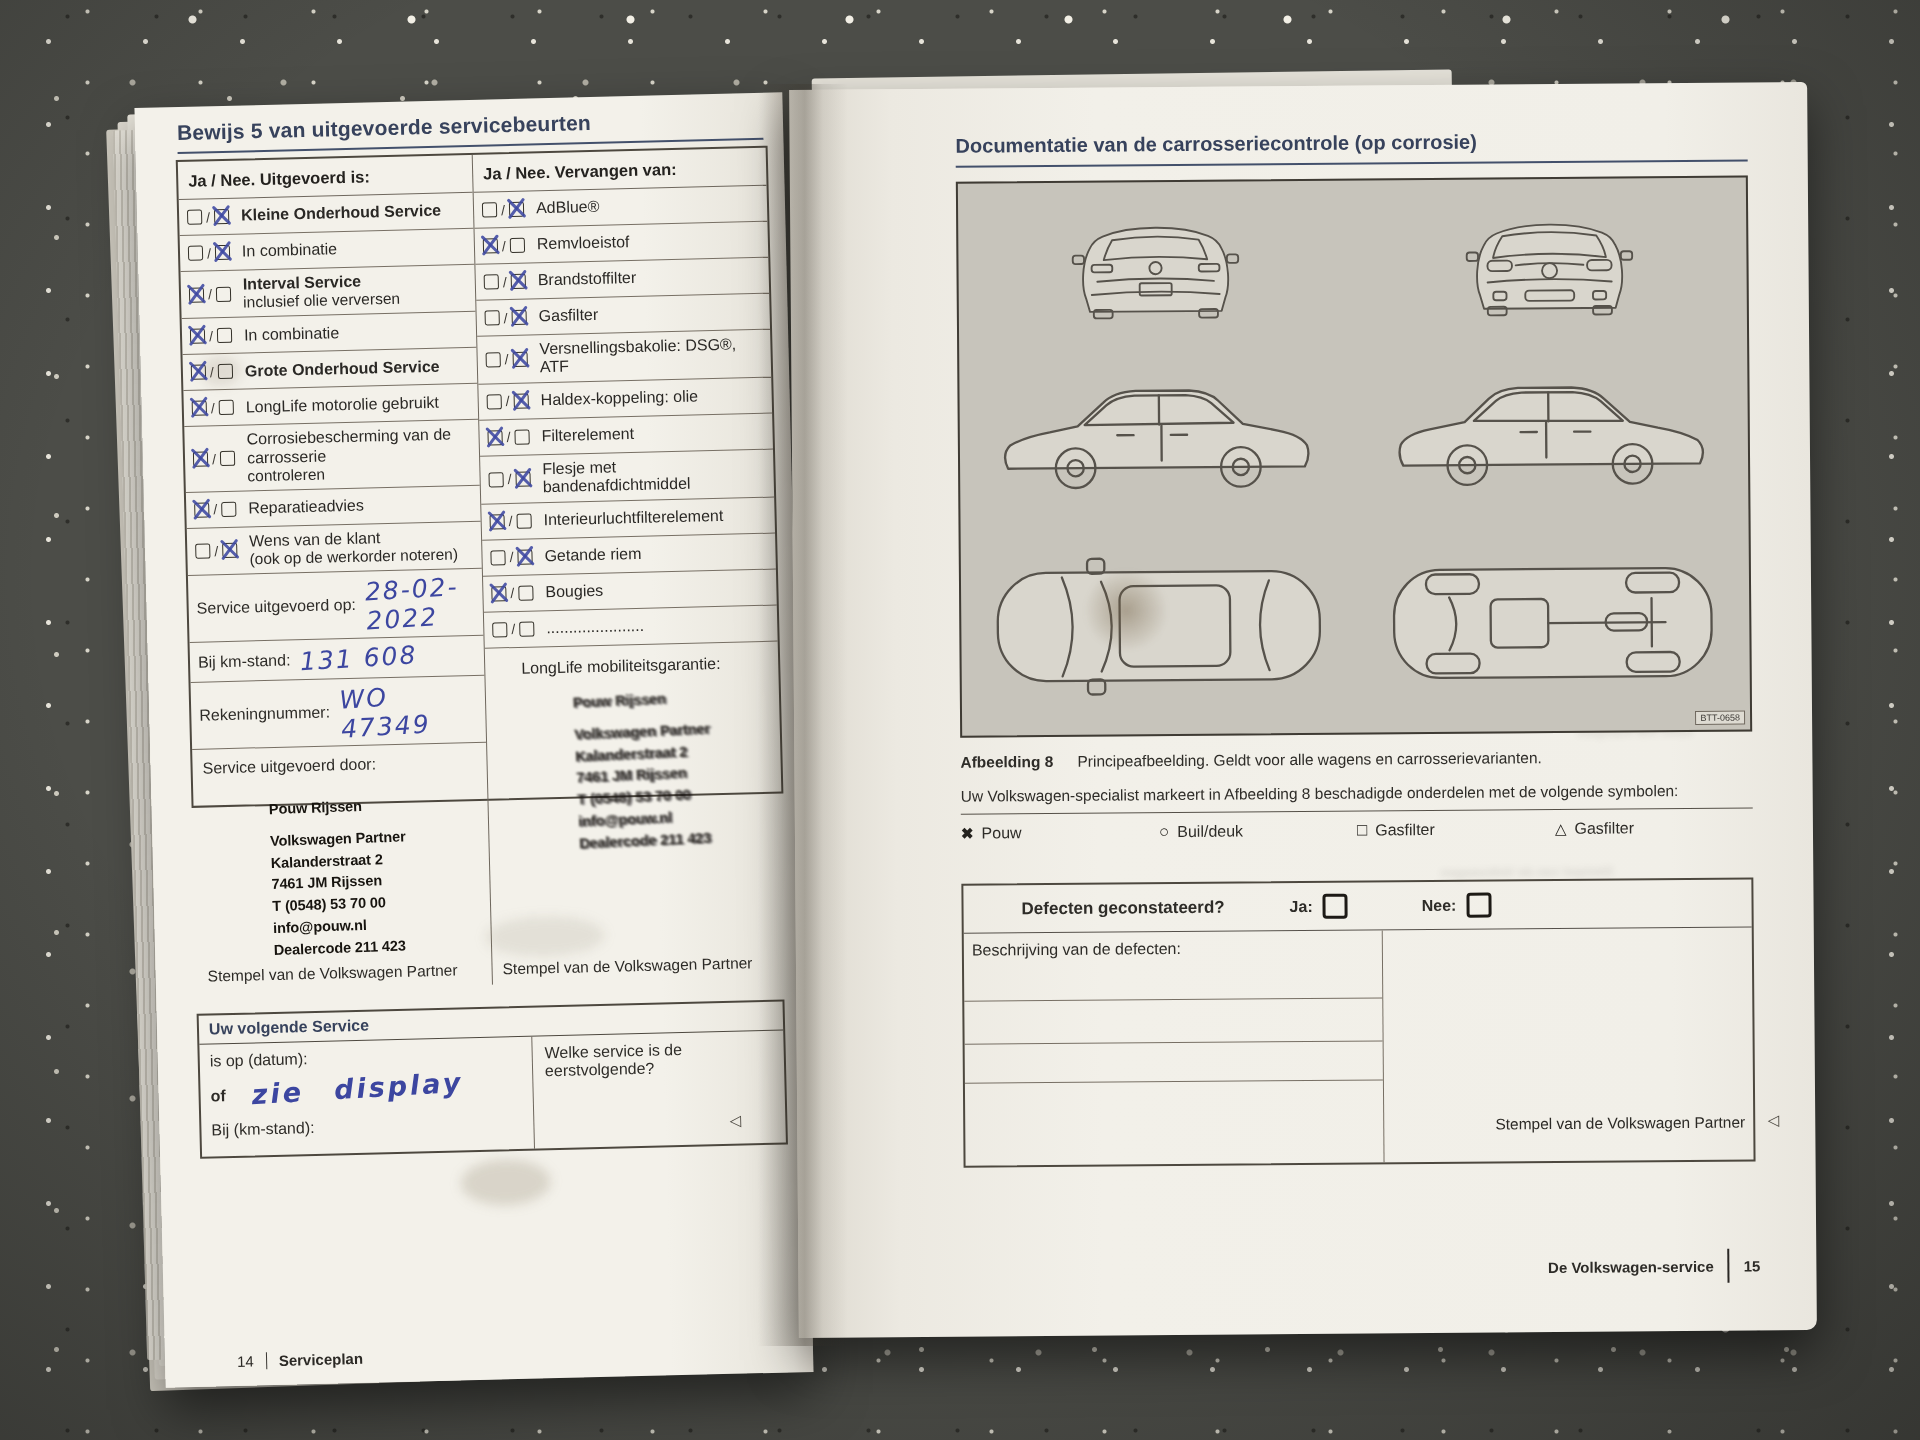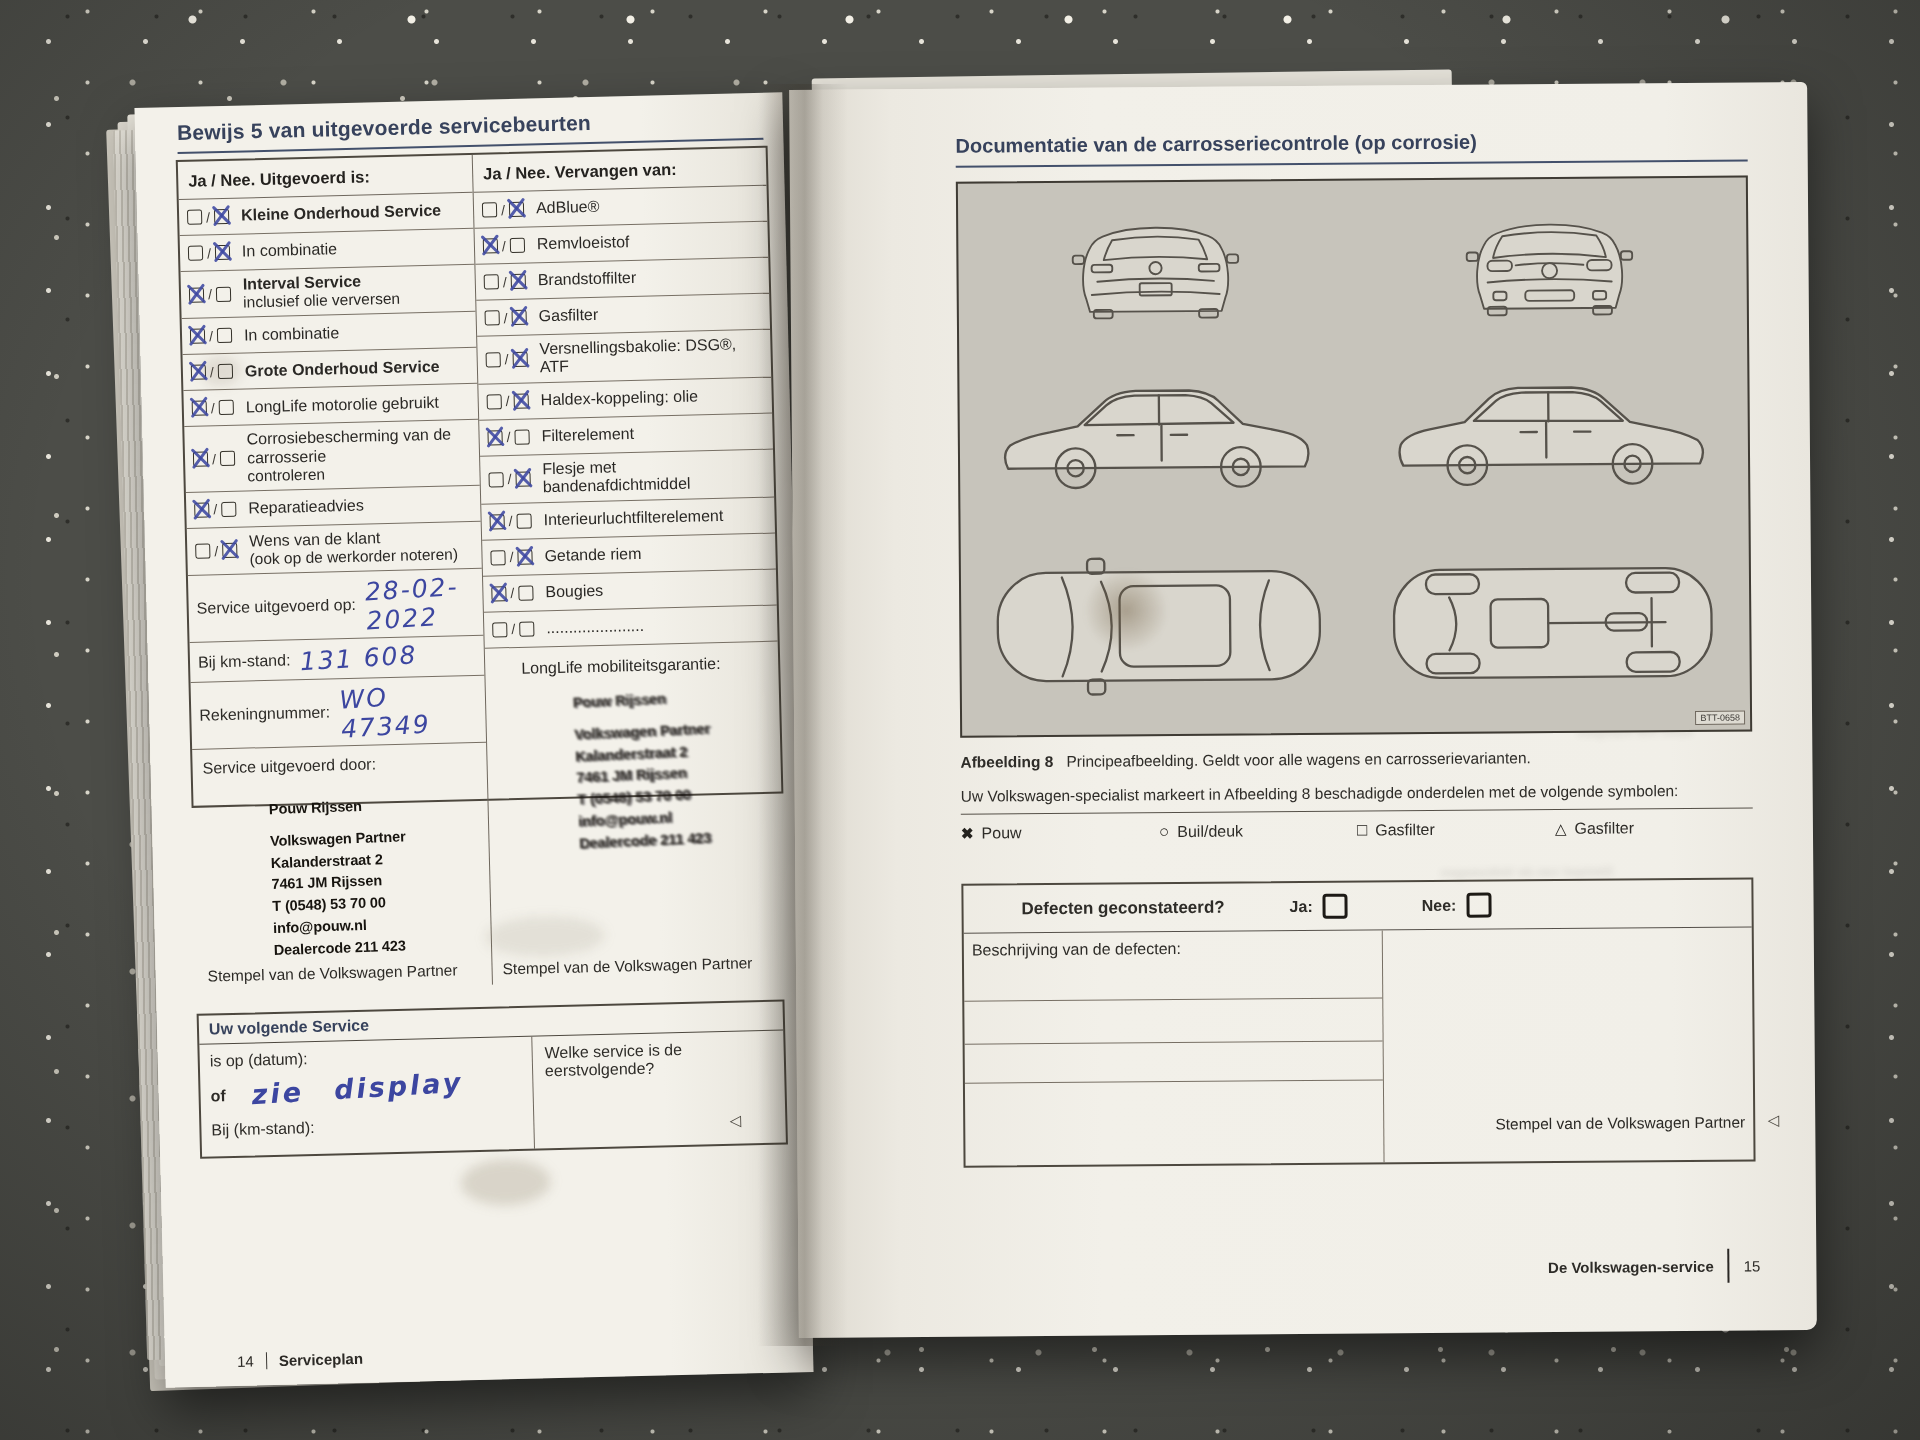--- a/index.html
+++ b/index.html
@@ -98,21 +98,21 @@
     width:792px;height:556px;border:2px solid #3f3b34;background:#c7c4bb;box-sizing:border-box;position:relative;
     display:grid;grid-template-rows:31% 30% 39%;grid-template-columns:50% 50%;align-items:center;justify-items:center;
   }
   .figure .cell{display:flex;align-items:center;justify-content:center;width:100%;height:100%;}
   .carsvg path,.carsvg rect,.carsvg circle,.carsvg line{stroke:#56524b;stroke-width:2;fill:none;stroke-linecap:round;stroke-linejoin:round;}
   .carsvg .body{fill:#d9d6cd;}
   .fig-stain{position:absolute;left:120px;top:388px;width:90px;height:80px;border-radius:50%;
     background:radial-gradient(circle,rgba(110,92,64,.45),rgba(110,92,64,0) 70%);filter:blur(2px);}
   .fig-code{position:absolute;right:5px;bottom:5px;font-size:9px;background:#dedbd2;border:1px solid #6e675d;padding:1px 4px;color:#3a3733;}
   .fig-caption{margin-top:16px;font-size:15.5px;width:792px;}
-  .fig-caption b{margin-right:13px;}
+  .fig-caption b{margin-right:24px;}
   .spec-note{margin-top:16px;font-size:15.5px;width:792px;}
   .symbols{margin-top:8px;width:792px;border-top:1.5px solid #555048;padding-top:9px;display:flex;box-sizing:border-box;}
   .symbol{display:flex;align-items:center;gap:8px;font-size:16px;flex:1;}
   .sglyph{font-size:17px;color:#24221e;}
   .sym-cross .sglyph{font-weight:bold;font-size:15px;}
   .sym-triangle .sglyph{font-size:15px;}
   .defects{margin-top:40px;width:792px;height:284px;border:2px solid #4d483f;box-sizing:border-box;display:flex;flex-direction:column;position:relative;}
   .def-head{display:flex;align-items:center;height:48px;border-bottom:1.5px solid #55504a;padding-left:58px;box-sizing:border-box;}
   .def-q{font-weight:bold;font-size:17px;width:268px;}
   .jn{display:flex;align-items:center;gap:10px;font-weight:bold;font-size:16px;margin-right:74px;}
@@ -121,21 +121,21 @@
   .def-left{display:flex;flex-direction:column;}
   .def-desc{font-size:16px;padding:8px 0 0 8px;height:68px;box-sizing:border-box;border-bottom:1px solid #776f64;}
   .def-line{border-bottom:1px solid #776f64;}
   .dl1{height:42px;}.dl2{height:38px;}.dl3{height:58px;border-bottom:none;flex:1;}
   .def-right{border-left:1px solid #776f64;display:flex;align-items:flex-end;justify-content:flex-end;padding:0 8px 28px 0;}
   .def-stamp{font-size:15.5px;color:#2c2a26;white-space:nowrap;}
   .marker.m-right{position:absolute;right:-26px;bottom:30px;}
   .rfoot{position:absolute;right:56px;bottom:48px;display:flex;align-items:center;font-size:15px;}
   .rfoot .lbl{font-weight:bold;padding-right:14px;}
   .rfoot .bar{width:2px;height:34px;background:#2a2724;margin-right:14px;}
-  .rfoot .num{font-weight:normal;}
+  .rfoot .num{font-weight:bold;}
   .ghost{position:absolute;filter:blur(3px);opacity:.14;color:#4a4540;font-weight:bold;pointer-events:none;}
   .g1{right:120px;top:640px;font-size:14px;transform:scaleX(-1);}
   .g2{right:200px;top:780px;font-size:13px;transform:scaleX(-1);}
 </style>
 </head>
 <body>
 
 <div class="stack s1"></div>
 <div class="stack s2"></div>
 <div class="stack s3"></div>

